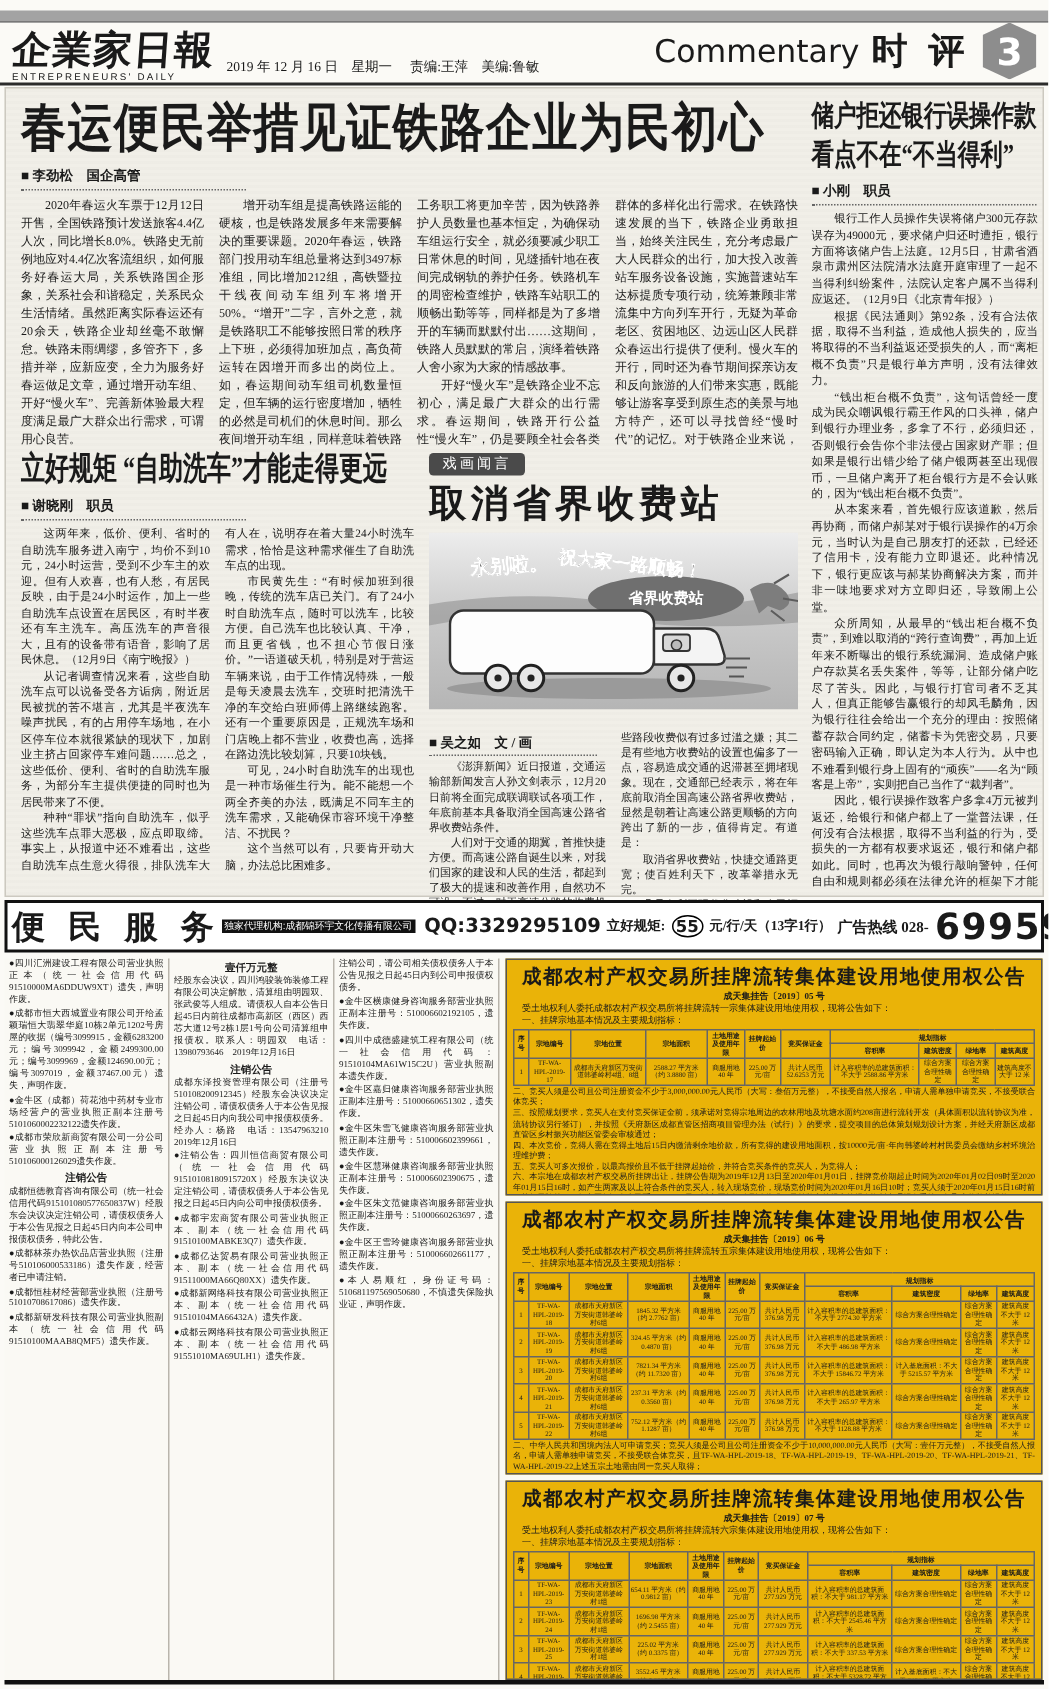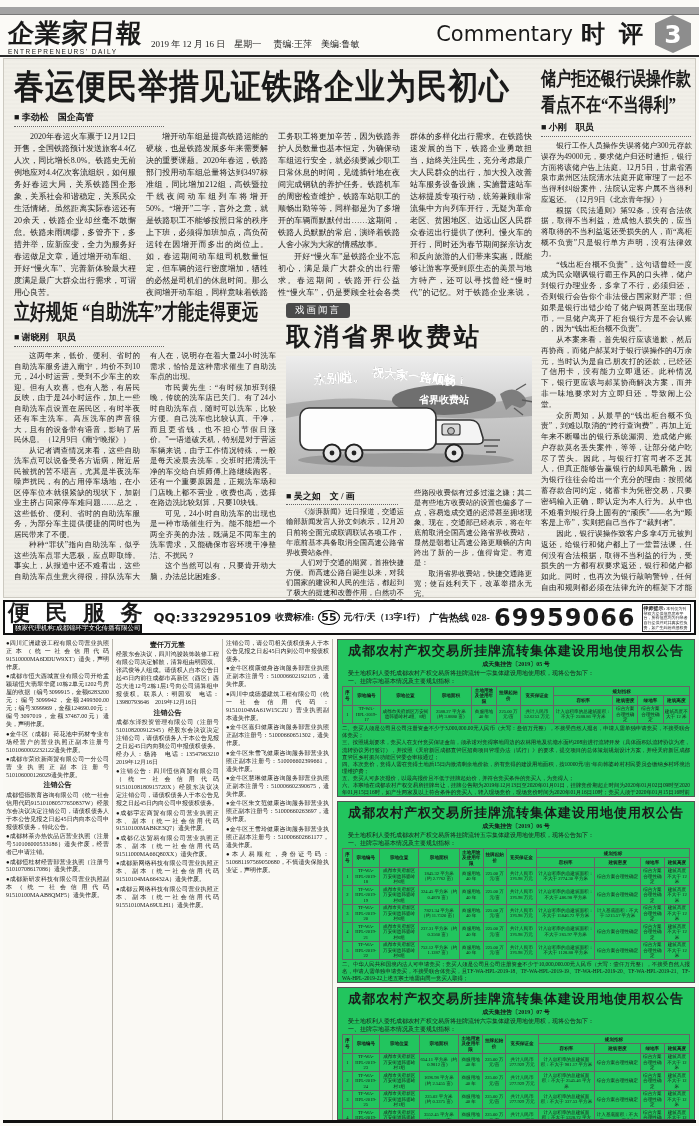--- a/index.html
+++ b/index.html
@@ -35,21 +35,21 @@
   .second-body{margin-top:4px;height:240px;column-count:2;column-gap:10px;font-size:7.5px;line-height:1.4;overflow:hidden;}
   
   .cartoon{position:absolute;top:240px;left:282px;width:246px;height:292px;}
   .tag{display:inline-block;background:#4a4a4a;color:#fff;font-size:9.5px;padding:1px 9px;border-radius:3px;letter-spacing:2px;}
   .cartoon-title{font-size:25px;font-weight:900;letter-spacing:3px;margin:2px 0 3px;}
   .cartoon-art{width:246px;height:118px;display:block;}
   .cartoon-body{margin-top:14px;height:135px;column-count:2;column-gap:10px;font-size:7.3px;line-height:1.38;overflow:hidden;}
   .cartoon-body .byline{width:112px;margin-bottom:2px;}
   
   .banner{position:absolute;top:600px;left:3px;width:693px;height:35px;border:2px solid #111;background:#fff;display:flex;align-items:center;box-sizing:border-box;padding:1px 3px;gap:6px;}
-  .bm-left{display:flex;flex-direction:column;align-items:center;}
+  .bm-left{display:flex;align-items:center;}
   .bm-title{font-size:22px;font-weight:900;letter-spacing:5px;white-space:nowrap;line-height:1;}
   .bm-agency{background:#111;color:#fff;font-size:6.5px;padding:0 2px;white-space:nowrap;font-family:"Liberation Sans",sans-serif;}
   .bm-mid{flex:1;}
   .bm-row1{display:flex;align-items:center;gap:4px;white-space:nowrap;}
   .bm-qq{font-size:13px;font-weight:900;font-family:"DejaVu Sans",sans-serif;}
   .bm-price-label{font-size:9px;font-weight:bold;}
   .bm-price{font-size:11px;font-weight:900;border:1.5px solid #000;border-radius:50%;padding:0 2px;font-family:"DejaVu Sans",sans-serif;}
   .bm-unit{font-size:9px;font-weight:bold;}
   .bm-hot-label{font-size:10px;font-weight:900;}
   .bm-hot-num{font-size:24px;font-weight:900;font-family:"DejaVu Sans",sans-serif;letter-spacing:1px;line-height:1;}
@@ -58,21 +58,21 @@
   .bm-law b{font-size:5px;}
   
   .bottom{position:absolute;top:639px;left:3px;width:693px;height:484px;display:flex;gap:4px;border-bottom:3px solid #111;box-sizing:border-box;background:#faf9f4;}
   .classifieds{width:330px;display:flex;}
   .ccol{flex:1;padding:1px 3px;font-size:6px;line-height:1.33;text-align:justify;border-right:1px solid #b9b5ac;overflow:hidden;}
   .c-item{margin-bottom:1.5px;}
   .c-head{font-weight:bold;text-align:center;font-size:7px;margin:1px 0;}
   .c-head:empty{display:none;}
   .c-text{display:block;}
   .notices{flex:1;display:flex;flex-direction:column;gap:4px;padding-right:1px;}
-  .notice{border:1px solid #555;background:#22c55e;padding:2px 4px;overflow:hidden;box-sizing:border-box;font-family:Liberation Serif, serif;}
+  .notice{border:1px solid #555;background:#eab308;padding:2px 4px;overflow:hidden;box-sizing:border-box;font-family:Liberation Serif, serif;}
   .n1{height:158px;}.n2{height:182px;}.n3{flex:1;}
   .n-title{text-align:center;font-size:13px;font-weight:900;letter-spacing:1px;}
   .n-doc{text-align:center;font-size:6px;font-weight:bold;}
   .n-intro,.n-sec{font-size:6px;line-height:1.35;text-indent:1em;}
   .n-table{width:100%;border-collapse:collapse;margin:1px 0;}
   .n-table th,.n-table td{border:1px solid #666;font-size:4.6px;line-height:1.2;padding:0.5px 1px;text-align:center;font-weight:normal;}
   .n-table th{font-weight:bold;}
   .n-terms p{font-size:5.4px;line-height:1.32;text-indent:0;text-align:justify;}
 </style>
 </head>
@@ -189,21 +189,21 @@
   </div>
 
   <div class="banner">
     <div class="bm-left">
       <div class="bm-title">便 民 服 务</div>
       <div class="bm-agency">独家代理机构:成都锦环宇文化传播有限公司</div>
     </div>
     <div class="bm-mid">
       <div class="bm-row1">
         <span class="bm-qq">QQ:3329295109</span>
-        <span class="bm-price-label">收费标准:</span>
+        <span class="bm-price-label">立好规矩:</span>
         <span class="bm-price">55</span>
         <span class="bm-unit">元/行/天（13字1行）</span>
         <span class="bm-hot-label">广告热线 028-</span>
         <span class="bm-hot-num">69959066</span>
       </div>
     </div>
     <div class="bm-law">
       <b>律师提示:</b>
       <span>本刊仅为刊登双方提供信息发布平台，所有信息均为刊登者自行提供并对其真实性负责，如产生纠纷或侵权责任均与本刊无关，本刊不对所刊登信息真实性承担法律责任。</span>
     </div>

